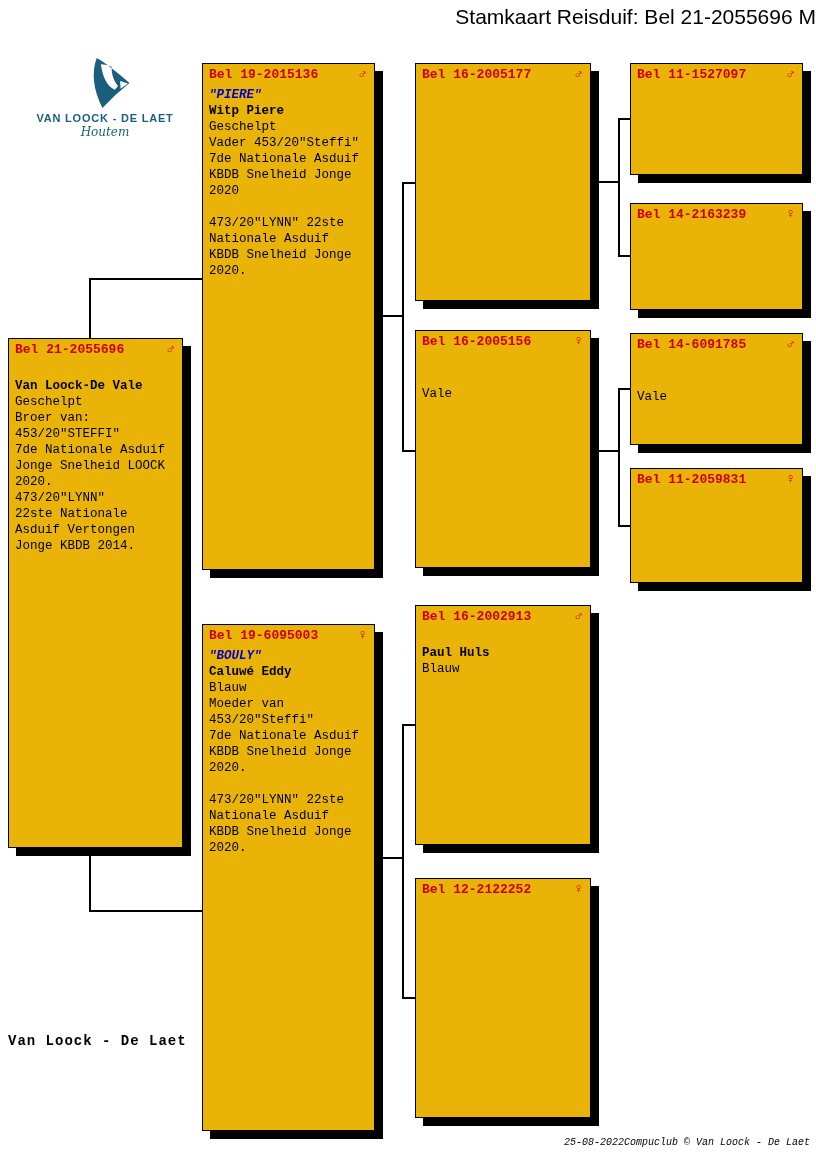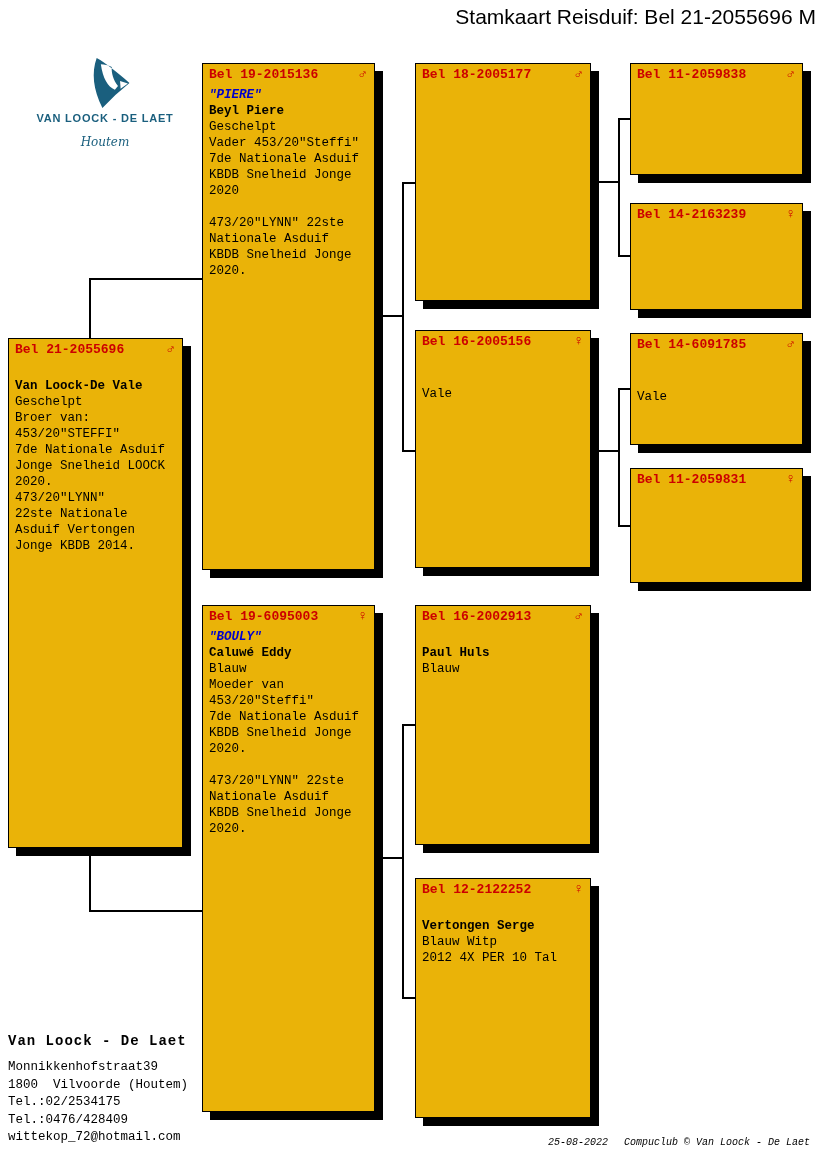--- a/index.html
+++ b/index.html
@@ -14,21 +14,21 @@
   }
   
   .logo { position:absolute; left:30px; top:56px; width:150px; text-align:center; }
   .logo svg { display:block; margin:0 auto; }
   .logo-name {
     font-family:"Liberation Sans", sans-serif; font-weight:bold; font-size:11px;
     letter-spacing:.8px; color:#1a5f7e; margin-top:2px; white-space:nowrap;
   }
   .logo-tag {
     font-family:"DejaVu Serif", serif; font-style:italic; font-size:12px;
-    color:#1a5f7e; margin-top:11px;
+    color:#1a5f7e; margin-top:1px;
   }
   
   .pbox {
     position:absolute; background:#eab308; border:1.5px solid #000;
     box-shadow:8px 8px 0 0 #000;
   }
   .pbox-head {
     display:flex; justify-content:space-between; align-items:flex-start;
     padding:3px 7px 0 6px; color:#cc0000; font-weight:bold; font-size:13px;
     white-space:nowrap;
@@ -40,21 +40,21 @@
   .bline.nick { color:#0000cd; font-style:italic; font-weight:bold; }
   
   .hline, .vline { position:absolute; background:#000; }
   .hline { height:2px; }
   .vline { width:2px; }
   
   .owner { position:absolute; left:8px; top:1033px; }
   .owner-name { font-weight:bold; font-size:14px; letter-spacing:1px; margin-bottom:10px; white-space:pre; }
   .owner-line { font-size:12.5px; line-height:17.5px; white-space:pre; }
   .footer {
-    position:absolute; right:6px; top:1137px; display:flex; gap:16px;
+    position:absolute; right:6px; top:1137px; display:flex; gap:0;
     font-size:10px; font-style:italic; color:#000;
   }
 </style>
 </head>
 <body>
 
 <div class="page">
 
   <div class="title">Stamkaart Reisduif: Bel 21-2055696 M</div>
 
@@ -116,35 +116,35 @@
       </div>
   </div>
 
   <div class="pbox" style="left:202px;top:63px;width:173px;height:507px">
     <div class="pbox-head">
       <span>Bel 19-2015136</span>
       <span class="pbox-sex">♂</span>
     </div>
     <div class="pbox-body">
         <div class="bline nick">"PIERE"</div>
-        <div class="bline bold">Beyl Piere</div>
+        <div class="bline bold">Witp Piere</div>
         <div class="bline">Geschelpt</div>
         <div class="bline">Vader 453/20"Steffi"</div>
         <div class="bline">7de Nationale Asduif</div>
         <div class="bline">KBDB Snelheid Jonge</div>
         <div class="bline">2020</div>
         <div class="bline">&nbsp;</div>
         <div class="bline">473/20"LYNN" 22ste</div>
         <div class="bline">Nationale Asduif</div>
         <div class="bline">KBDB Snelheid Jonge</div>
         <div class="bline">2020.</div>
       </div>
   </div>
 
-  <div class="pbox" style="left:202px;top:605px;width:173px;height:507px">
+  <div class="pbox" style="left:202px;top:624px;width:173px;height:507px">
     <div class="pbox-head">
       <span>Bel 19-6095003</span>
       <span class="pbox-sex">♀</span>
     </div>
     <div class="pbox-body">
         <div class="bline nick">"BOULY"</div>
         <div class="bline bold">Caluwé Eddy</div>
         <div class="bline">Blauw</div>
         <div class="bline">Moeder van</div>
         <div class="bline">453/20"Steffi"</div>
@@ -154,21 +154,21 @@
         <div class="bline">&nbsp;</div>
         <div class="bline">473/20"LYNN" 22ste</div>
         <div class="bline">Nationale Asduif</div>
         <div class="bline">KBDB Snelheid Jonge</div>
         <div class="bline">2020.</div>
       </div>
   </div>
 
   <div class="pbox" style="left:415px;top:63px;width:176px;height:238px">
     <div class="pbox-head">
-      <span>Bel 18-2005177</span>
+      <span>Bel 16-2005177</span>
       <span class="pbox-sex">♂</span>
     </div>
     <div class="pbox-body"></div>
   </div>
 
   <div class="pbox" style="left:415px;top:330px;width:176px;height:238px">
     <div class="pbox-head">
       <span>Bel 16-2005156</span>
       <span class="pbox-sex">♀</span>
     </div>
@@ -189,31 +189,25 @@
         <div class="bline bold">Paul Huls</div>
         <div class="bline">Blauw</div>
       </div>
   </div>
 
   <div class="pbox" style="left:415px;top:878px;width:176px;height:240px">
     <div class="pbox-head">
       <span>Bel 12-2122252</span>
       <span class="pbox-sex">♀</span>
     </div>
-    <div class="pbox-body">
-        <div class="bline">&nbsp;</div>
-        <div class="bline bold">Vertongen Serge</div>
-        <div class="bline">Blauw Witp</div>
-        <div class="bline">2012 4X PER 10 Tal</div>
-      </div>
   </div>
 
   <div class="pbox" style="left:630px;top:63px;width:173px;height:112px">
     <div class="pbox-head">
-      <span>Bel 11-2059838</span>
+      <span>Bel 11-1527097</span>
       <span class="pbox-sex">♂</span>
     </div>
     <div class="pbox-body"></div>
   </div>
 
   <div class="pbox" style="left:630px;top:203px;width:173px;height:107px">
     <div class="pbox-head">
       <span>Bel 14-2163239</span>
       <span class="pbox-sex">♀</span>
     </div>
@@ -235,27 +229,20 @@
   <div class="pbox" style="left:630px;top:468px;width:173px;height:115px">
     <div class="pbox-head">
       <span>Bel 11-2059831</span>
       <span class="pbox-sex">♀</span>
     </div>
     <div class="pbox-body"></div>
   </div>
 
   <div class="owner">
     <div class="owner-name">Van Loock - De Laet</div>
-    <div>
-        <div class="owner-line">Monnikkenhofstraat39</div>
-        <div class="owner-line">1800  Vilvoorde (Houtem)</div>
-        <div class="owner-line">Tel.:02/2534175</div>
-        <div class="owner-line">Tel.:0476/428409</div>
-        <div class="owner-line">wittekop_72@hotmail.com</div>
-      </div>
   </div>
 
   <div class="footer">
     <span>25-08-2022</span>
     <span>Compuclub © Van Loock - De Laet</span>
   </div>
 
 </div>
 
 </body></html>

